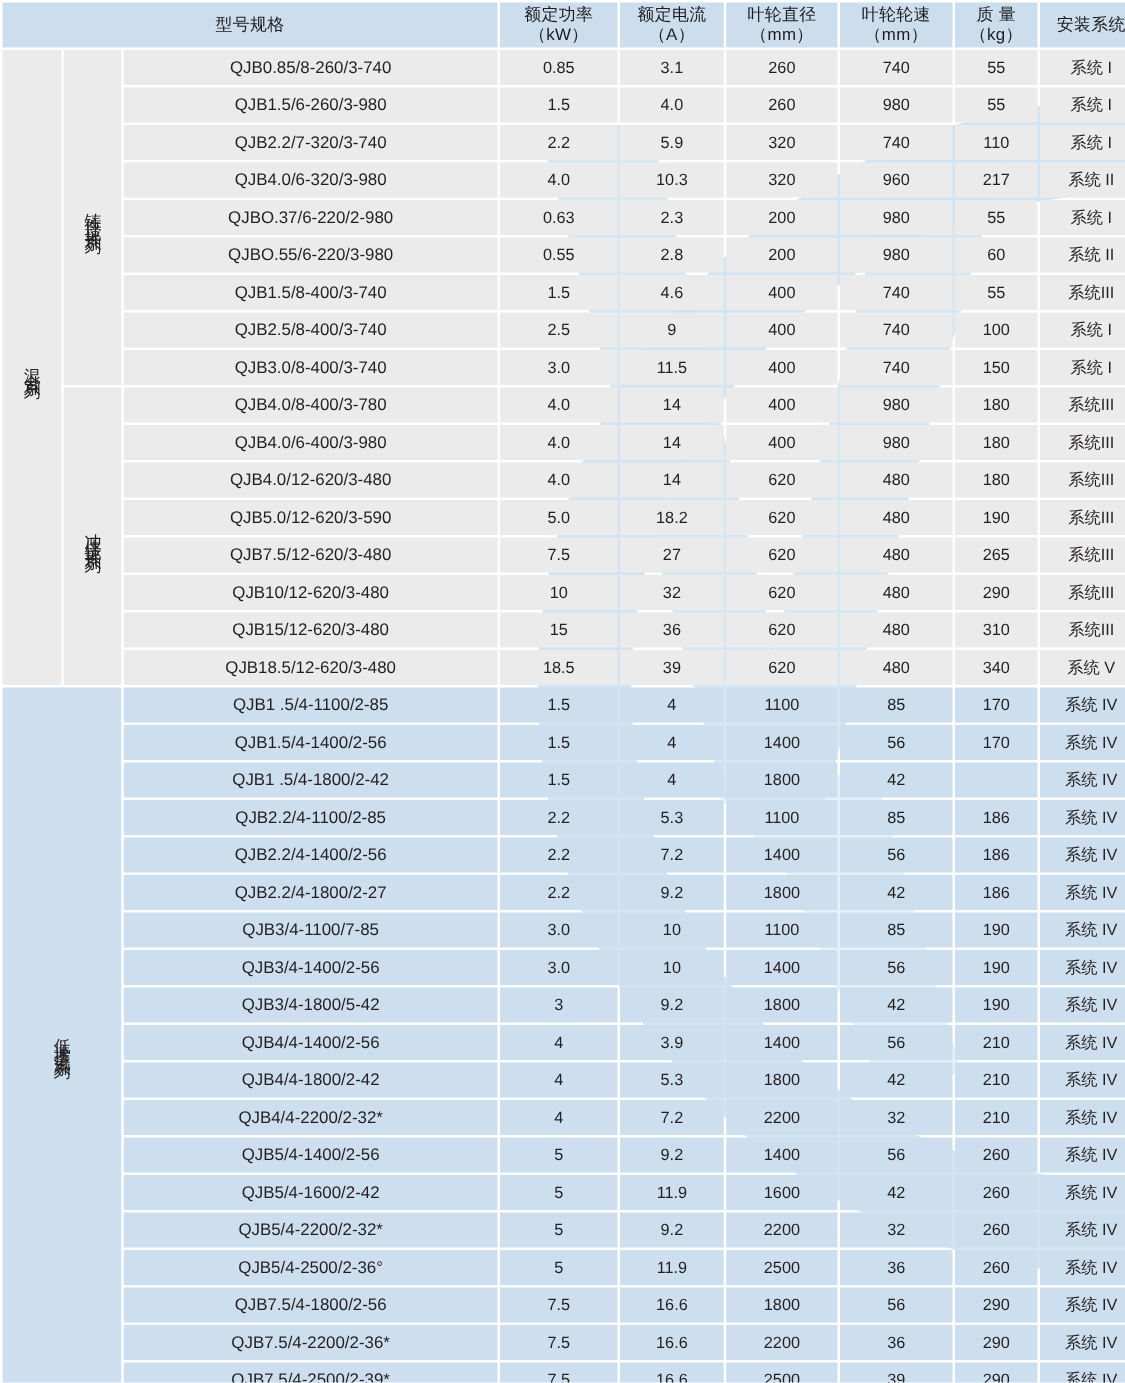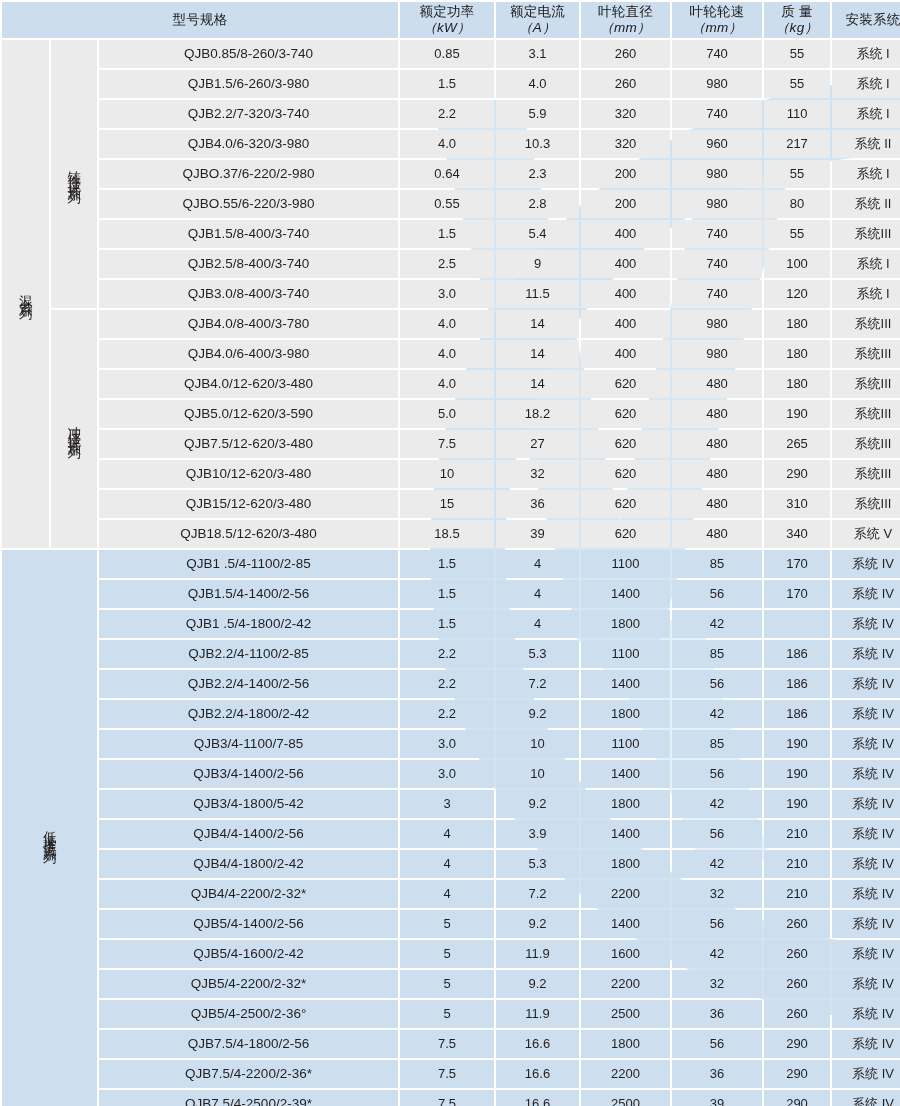--- a/index.html
+++ b/index.html
@@ -57,21 +57,21 @@
 
   
   thead th {
     background: #ccdded;
     height: 36px;
     font-size: 13.5px;
     font-weight: bold;
     color: #1b1b1b;
     letter-spacing: 0.3px;
   }
-  thead th .l2 { display: block; font-style: italic; }
+  thead th .l2 { display: block; }
   thead th.single { line-height: 36px; }
 
   
   tbody td {
     height: 28px;
     font-size: 13px;
   }
   tr.sec-gray td { background: #ebebeb; }
   tr.sec-gray td.grp { background: #ebebeb; }
   tr.sec-blue td { background: #cddfef; }
@@ -198,61 +198,61 @@
         <td class="model">QJB4.0/6-320/3-980</td>
         <td class="">4.0</td>
         <td class="">10.3</td>
         <td class="">320</td>
         <td class="">960</td>
         <td class="">217</td>
         <td class="sys">系统 II</td>
       </tr>
       <tr class="sec-gray">
         <td class="model">QJBO.37/6-220/2-980</td>
-        <td class="">0.64</td>
+        <td class="">0.63</td>
         <td class="">2.3</td>
         <td class="">200</td>
         <td class="">980</td>
         <td class="">55</td>
         <td class="sys">系统 I</td>
       </tr>
       <tr class="sec-gray">
         <td class="model">QJBO.55/6-220/3-980</td>
         <td class="">0.55</td>
         <td class="">2.8</td>
         <td class="">200</td>
         <td class="">980</td>
-        <td class="">80</td>
+        <td class="">60</td>
         <td class="sys">系统 II</td>
       </tr>
       <tr class="sec-gray">
         <td class="model">QJB1.5/8-400/3-740</td>
         <td class="">1.5</td>
-        <td class="">5.4</td>
+        <td class="">4.6</td>
         <td class="">400</td>
         <td class="">740</td>
         <td class="">55</td>
         <td class="sys">系统III</td>
       </tr>
       <tr class="sec-gray">
         <td class="model">QJB2.5/8-400/3-740</td>
         <td class="">2.5</td>
         <td class="">9</td>
         <td class="">400</td>
         <td class="">740</td>
         <td class="">100</td>
         <td class="sys">系统 I</td>
       </tr>
       <tr class="sec-gray">
         <td class="model">QJB3.0/8-400/3-740</td>
         <td class="">3.0</td>
         <td class="">11.5</td>
         <td class="">400</td>
         <td class="">740</td>
-        <td class="">120</td>
+        <td class="">150</td>
         <td class="sys">系统 I</td>
       </tr>
       <tr class="sec-gray">
         <td class="grp grp-sub" rowspan="8"><span class="vlabel">冲压搅拌系列</span></td>
         <td class="model">QJB4.0/8-400/3-780</td>
         <td class="">4.0</td>
         <td class="">14</td>
         <td class="">400</td>
         <td class="">980</td>
         <td class="">180</td>
@@ -361,21 +361,21 @@
       <tr class="sec-blue">
         <td class="model">QJB2.2/4-1400/2-56</td>
         <td class="">2.2</td>
         <td class="">7.2</td>
         <td class="">1400</td>
         <td class="">56</td>
         <td class="">186</td>
         <td class="sys">系统 IV</td>
       </tr>
       <tr class="sec-blue">
-        <td class="model">QJB2.2/4-1800/2-42</td>
+        <td class="model">QJB2.2/4-1800/2-27</td>
         <td class="">2.2</td>
         <td class="">9.2</td>
         <td class="">1800</td>
         <td class="">42</td>
         <td class="">186</td>
         <td class="sys">系统 IV</td>
       </tr>
       <tr class="sec-blue">
         <td class="model">QJB3/4-1100/7-85</td>
         <td class="">3.0</td>

